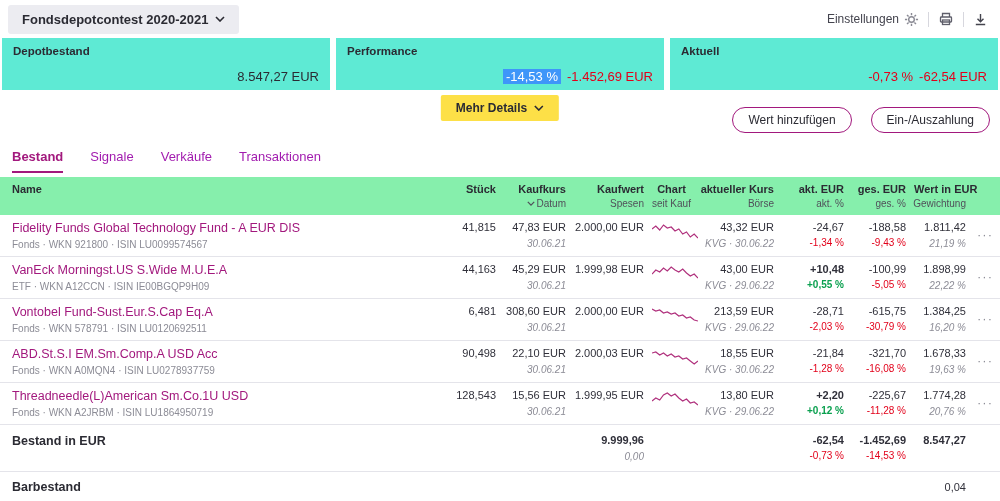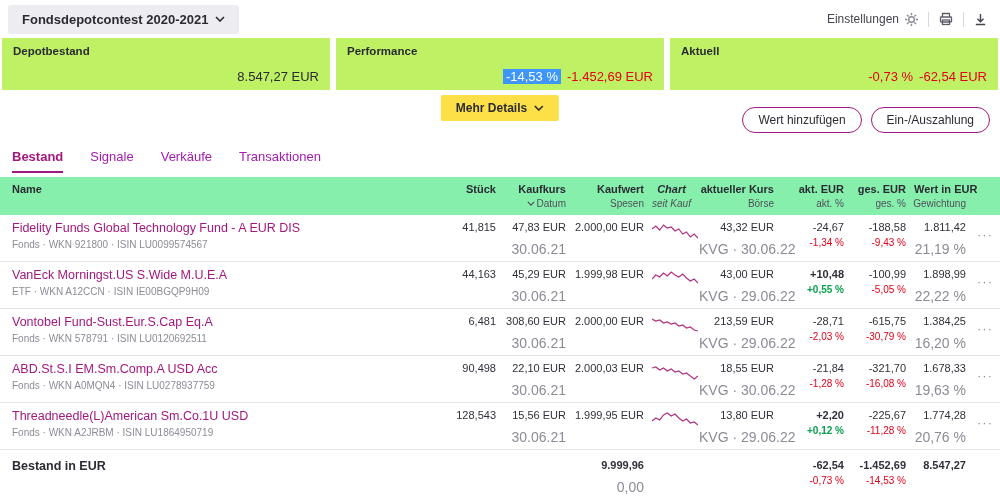--- a/index.html
+++ b/index.html
@@ -14,58 +14,58 @@
   .topbar { display:flex; justify-content:space-between; align-items:center; height:38px; padding:4px 12px 4px 8px; }
   .depot-select { display:flex; align-items:center; gap:7px; background:#ececf1; border:none; border-radius:3px;
     padding:7px 14px; font-weight:bold; font-size:13px; color:#2b2b33; cursor:pointer; font-family:inherit; }
   .topbar-right { display:flex; align-items:center; gap:9px; color:#5f5f6b; }
   .settings { display:flex; align-items:center; gap:5px; cursor:pointer; font-size:12px; color:#44444e; }
   .icon-btn { display:flex; align-items:center; cursor:pointer; color:#5f5f6b; }
   .vdiv { width:1px; height:15px; background:#d7d7de; }
   .ico { display:block; }
   
   .cards { display:flex; gap:6px; padding:0 2px; }
-  .card { flex:1; background:#bef264; height:52px; padding:7px 11px 6px; display:flex; flex-direction:column; justify-content:space-between; }
+  .card { flex:1; background:#5eead4; height:52px; padding:7px 11px 6px; display:flex; flex-direction:column; justify-content:space-between; }
   .card-label { font-weight:bold; font-size:11.5px; color:#2b2b33; }
   .card-value { align-self:flex-end; font-size:13px; color:#2b2b33; white-space:nowrap; }
   .neg { color:#e2001a; }
   .pos { color:#0aa04f;font-weight:bold; }
   .hl { background:#3e96f9; color:#fff; padding:0 3px; margin-right:6px; }
   .gap { display:inline-block; width:6px; }
   
   .details-row { position:relative; height:42px; margin-top:5px; }
   .mehr-btn { position:absolute; left:50%; transform:translateX(-50%); top:0;
     display:flex; align-items:center; gap:7px; background:#fde047; border:none; border-radius:2px;
     padding:6px 15px; font-weight:bold; font-size:12px; color:#2b2b33; cursor:pointer; font-family:inherit; }
-  .action-btns { position:absolute; right:10px; top:12px; display:flex; gap:9px; }
+  .action-btns { position:absolute; right:10px; top:12px; display:flex; gap:19px; }
   .pill-btn { border:1.5px solid #a2187d; background:#fff; border-radius:14px; padding:5px 15px;
     font-size:12px; color:#2b2b33; cursor:pointer; font-family:inherit; white-space:nowrap; }
   
   .tabs { display:flex; gap:27px; padding:12px 12px 0; }
   .tab { font-size:13px; color:#a21caf; padding-bottom:7px; cursor:pointer; border-bottom:2px solid transparent; }
   .tab.active { color:#a2187d; font-weight:bold; border-bottom-color:#a2187d; }
   
   table { width:1000px; border-collapse:collapse; table-layout:fixed; margin-top:4px; }
   col.c-name{width:440px} col.c-stueck{width:60px} col.c-kaufkurs{width:70px} col.c-kaufwert{width:78px}
   col.c-chart{width:47px} col.c-kurs{width:83px} col.c-akt{width:70px} col.c-ges{width:62px}
   col.c-wert{width:60px} col.c-menu{width:30px}
   thead th { background:#86efac; font-size:11px; font-weight:bold; color:#2b2b33; text-align:right;
     padding:6px 4px; vertical-align:top; white-space:nowrap; }
   thead th.th-name { text-align:left; padding-left:12px; }
   thead th.c { text-align:center; }
   .th-sub { font-weight:normal; font-size:10px; color:#50505a; margin-top:3px; display:flex; justify-content:flex-end; align-items:center; gap:2px; }
   th.c .th-sub { justify-content:center; }
   tbody td { border-bottom:1px solid #e4e4ea; padding:6px 4px; vertical-align:top; white-space:nowrap; }
   td.td-name { padding-left:12px; }
   .r { text-align:right; }
-  .c { text-align:center;font-style:italic; }
+  .c { text-align:center; }
   .fund { color:#a2187d; font-size:12.5px; line-height:14px; cursor:pointer; overflow:hidden; text-overflow:ellipsis; }
   .sub-line { color:#8c8c96; font-size:10px; line-height:11px; margin-top:4px; }
   .v { font-size:11px; line-height:13px; color:#30303a; }
-  .line2 { color:#8c8c96; font-size:14px; line-height:11px; margin-top:10px; }
+  .line2 { color:#8c8c96; font-size:10px; line-height:11px; margin-top:4px;font-style:italic; }
   .line2b { font-size:10px; line-height:11px; margin-top:3px; }
   .bold { font-weight:bold; }
   .menu { text-align:center; color:#8c8c96; font-size:13px; letter-spacing:1px; cursor:pointer; padding-top:12px !important; }
   svg.spark { width:46px; height:20px; display:inline-block; }
   .flabel { font-weight:bold; font-size:12.5px; color:#2b2b33; }
   .total-row td { padding-top:9px; padding-bottom:9px; }
   .simple-row td { padding-top:8px; padding-bottom:8px; }
 </style>
 </head>
 <body>

